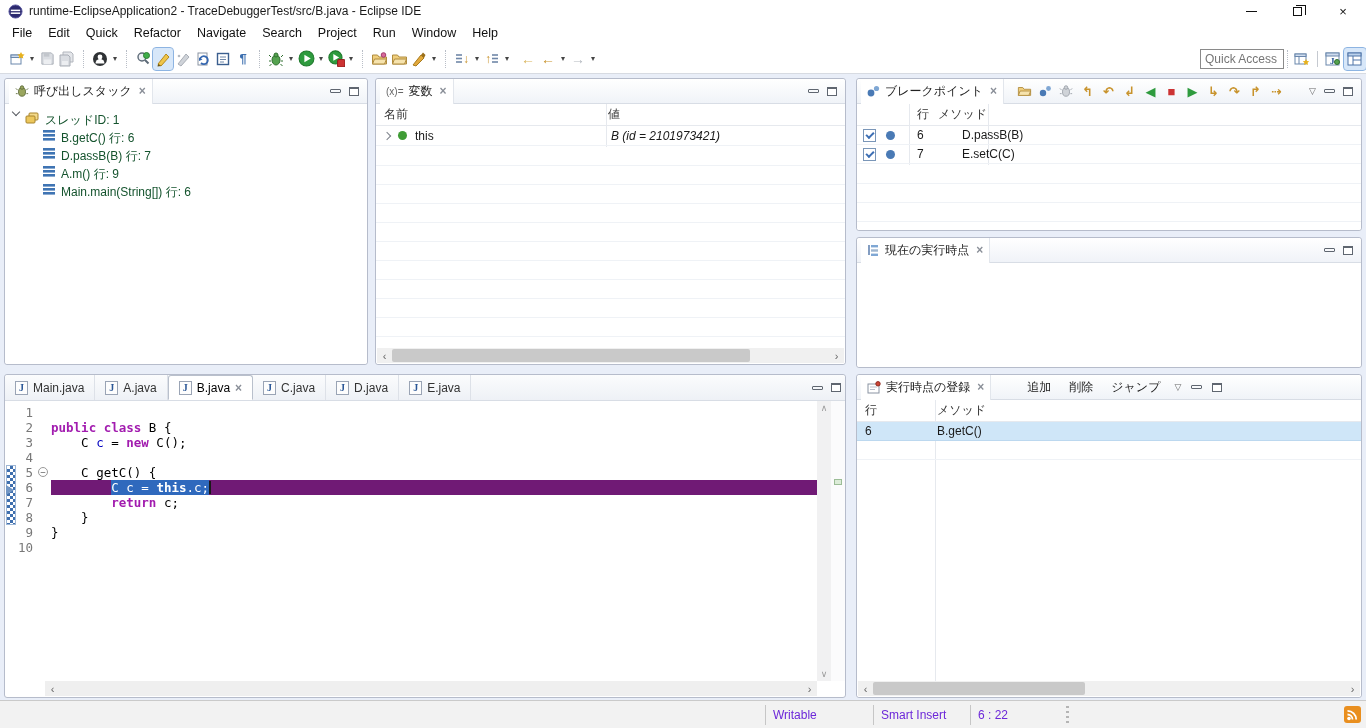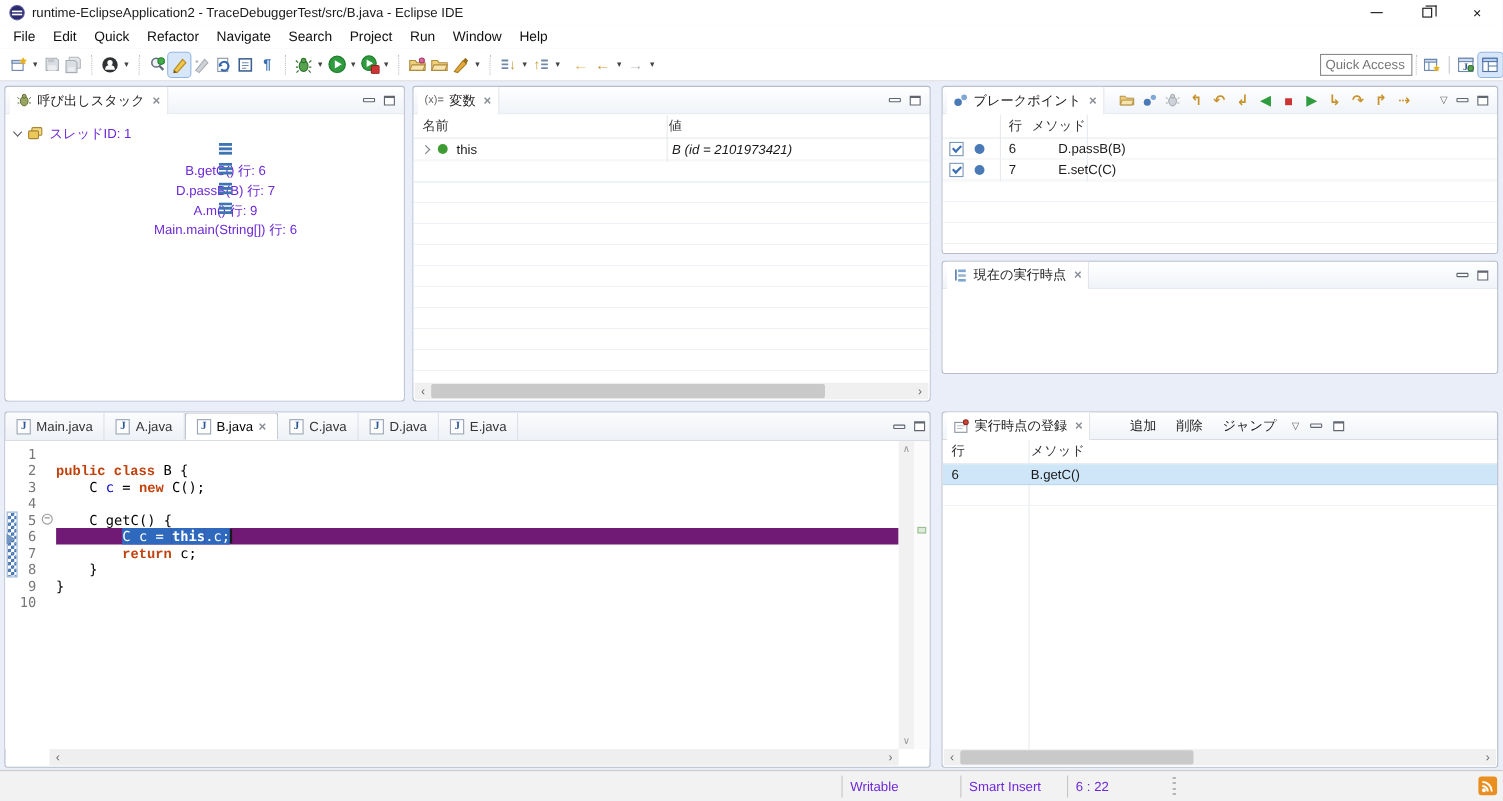--- a/index.html
+++ b/index.html
@@ -66,38 +66,38 @@
   
   .cb { width:13px; height:13px; border:1px solid #7a96b8; background:#fff; position:relative; }
   .cb:before { content:""; position:absolute; left:2px; top:2px; width:6px; height:3px; border-left:2px solid #3d6fb4; border-bottom:2px solid #3d6fb4; transform:rotate(-45deg); }
   .bpdot { width:9px; height:9px; border-radius:50%; background:#4a7ab5; }
   .greendot { width:9px; height:9px; border-radius:50%; background:#3f9c35; }
   .chev-r { width:6px; height:6px; border-right:1.6px solid #7d828a; border-bottom:1.6px solid #7d828a; transform:rotate(-45deg); }
   .chev-d { width:6px; height:6px; border-right:1.6px solid #55595f; border-bottom:1.6px solid #55595f; transform:rotate(45deg); margin-top:-3px; }
 
   
   .tree { padding:8px 0 0 8px; }
-  .trow2 { display:flex; align-items:center; gap:6px; height:18px; font-size:12px; color:#6d28d9; }
-  .indent { margin-left:30px;flex-direction:column; }
+  .trow2 { display:flex; gap:6px; height:18px; font-size:12px; color:#14532d; }
+  .indent { margin-left:30px; }
 
   
   #p-editor .etabs { height:26px; display:flex; align-items:flex-end; background:linear-gradient(#fbfcfd,#eef1f6); border-bottom:1px solid #d8dde5; border-radius:3px 3px 0 0; }
   .etab { height:25px; display:flex; align-items:center; gap:5px; padding:0 10px; font-size:12px; color:#333; border-right:1px solid #dde1e8; }
   .etab.active { background:#fff; border:1px solid #b9c0cc; border-bottom:1px solid #fff; border-radius:3px 3px 0 0; color:#000; }
   .jicon { width:13px; height:14px; background:#fdfdfd; border:1px solid #9aa4b5; font-size:10px; font-weight:bold; color:#2b5797; display:flex; align-items:center; justify-content:center; font-family:"Liberation Serif",serif; }
   #editor-body { position:absolute; left:0; right:28px; top:26px; bottom:16px; background:#fff; overflow:hidden; }
   #code-lines { position:absolute; left:0; top:4px; right:0; font-family:"DejaVu Sans Mono",monospace; font-size:12.5px; line-height:15px; white-space:pre; }
   .cl { display:flex; height:15px; }
   .cl .ln { width:32px; text-align:right; color:#787878; padding-right:4px; flex:none; }
   .cl .fold { width:14px; flex:none; position:relative; }
   .foldm { position:absolute; left:1px; top:2px; width:10px; height:10px; border:1px solid #999; border-radius:50%; font-size:9px; line-height:8px; text-align:center; color:#666; background:#fff; }
   .cl .ct { flex:1; }
   .cl .ct.cur { background:#701a75; }
   .sg-p { color:#000; }
-  .sg-kw { color:#c2410c; font-weight:bold;font-family:Liberation Mono, monospace; }
+  .sg-kw { color:#a21caf; font-weight:bold; }
   .sg-f { color:#0000c0; }
   .sg-sel { background:#2f69bd; color:#fff; }
   .sg-sel-kw { background:#2f69bd; color:#fff; font-weight:bold; }
   .caret { display:inline-block; width:2px; height:13px; background:#1a1a1a; vertical-align:-2px; }
   #anno-ruler { position:absolute; left:0; top:26px; bottom:16px; width:13px; background:#fff; }
   #range-checker { position:absolute; left:1px; width:10px;
     background-image:linear-gradient(45deg,#3f6fae 25%,transparent 25%,transparent 75%,#3f6fae 75%),linear-gradient(45deg,#3f6fae 25%,transparent 25%,transparent 75%,#3f6fae 75%);
     background-size:6px 6px; background-position:0 0,3px 3px; background-color:#fff; border:1px solid #9db6d6; }
   #ip-arrow { position:absolute; left:1px; width:0; height:0; border-top:5px solid transparent; border-bottom:5px solid transparent; border-left:8px solid #7296c4; }
   #ed-vscroll { position:absolute; right:14px; top:26px; bottom:16px; width:14px; background:#f1f1f2; display:flex; flex-direction:column; justify-content:space-between; align-items:center; color:#999; font-size:9px; padding:2px 0; }
@@ -529,21 +529,21 @@
     <div class="trow" style="top:41px;">
       <span class="cb" style="margin-left:6px;"></span>
       <span class="bpdot" style="margin-left:10px;"></span>
       <span style="padding-left:22px;width:57px;">7</span>
       <span style="padding-left:10px;">E.setC(C)</span>
     </div>
     <div class="filler" style="top:61px;bottom:0;"></div>
   </div>
 </div>
 
-<div class="panel" id="p-currentpoint" style="left:856px;top:237px;width:506px;height:103px;">
+<div class="panel" id="p-currentpoint" style="left:856px;top:237px;width:506px;height:131px;">
   <div class="pstrip">
     <div class="ptab">
       <span>
           <svg width="13" height="13" viewBox="0 0 13 13">
             <line x1="2" y1="1" x2="2" y2="11" stroke="#4f74a8" stroke-width="1.4"></line>
             <rect x="4" y="1" width="7" height="2.4" fill="#7fa7d4"></rect>
             <rect x="4" y="5.3" width="7" height="2.4" fill="#9fb6cf"></rect>
             <rect x="4" y="9.6" width="7" height="2.4" fill="#7fa7d4"></rect>
           </svg>
         </span>

